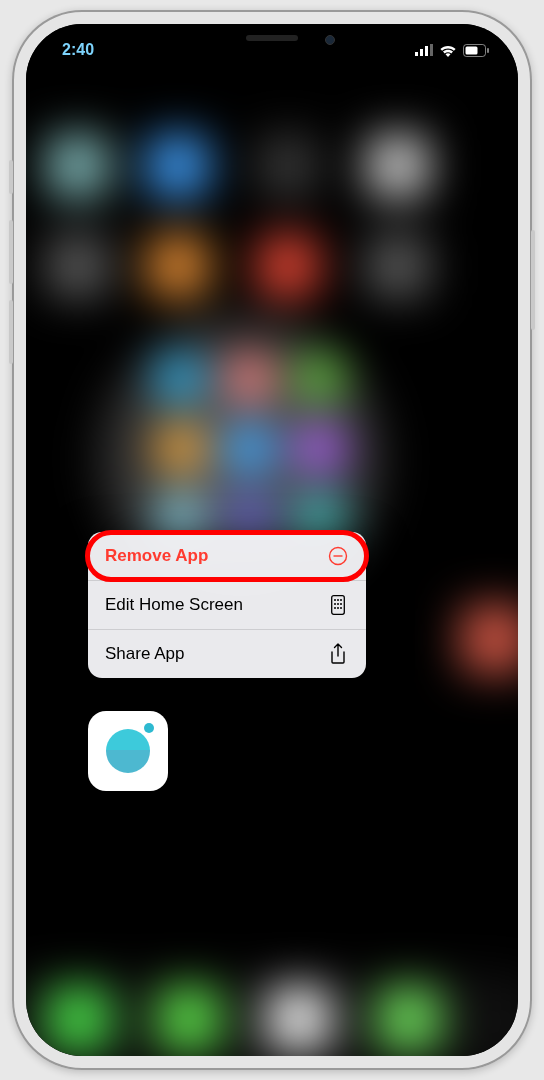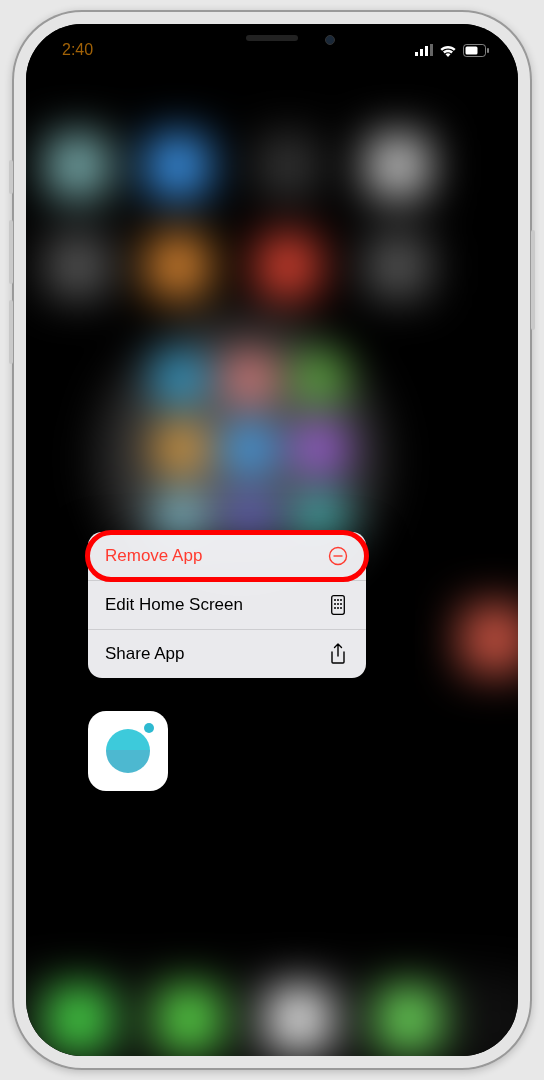--- a/index.html
+++ b/index.html
@@ -65,23 +65,23 @@
     .status-bar {
       position: absolute;
       top: 0;
       left: 0;
       right: 0;
       height: 46px;
       display: flex;
       justify-content: space-between;
       align-items: center;
       padding: 4px 28px;
-      color: #a16207;
+      color: #7dd3fc;
       font-size: 16px;
-      font-weight: 400;
+      font-weight: 700;
       z-index: 50;
     }
     .status-left { padding-left: 8px; padding-top: 6px; }
     .status-right { display: flex; gap: 6px; align-items: center; padding-top: 6px; }
     .signal-icon, .wifi-icon, .battery-icon { display: flex; align-items: center; }
     .blurred-bg {
       position: absolute;
       inset: 0;
       background: #000;
       overflow: hidden;
@@ -144,21 +144,21 @@
       display: flex;
       justify-content: space-between;
       align-items: center;
       padding: 13px 17px;
       font-size: 17px;
       color: #000;
       border-bottom: 0.5px solid rgba(0,0,0,.12);
       position: relative;
     }
     .menu-item:last-child { border-bottom: none; }
-    .menu-item.destructive { color: #ff3b30; }
+    .menu-item.destructive { color: #ff3b30; font-weight: bold; }
     .menu-icon { width: 22px; height: 22px; display: flex; align-items: center; justify-content: center; }
     .highlight-ring {
       position: absolute;
       inset: -2px -3px;
       border: 5px solid #ff0000;
       border-radius: 26px;
       pointer-events: none;
       z-index: 300;
     }
     .app-icon {

